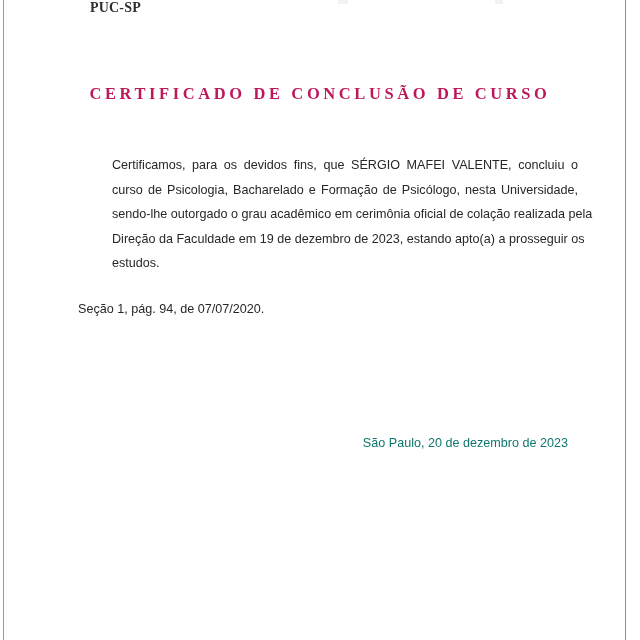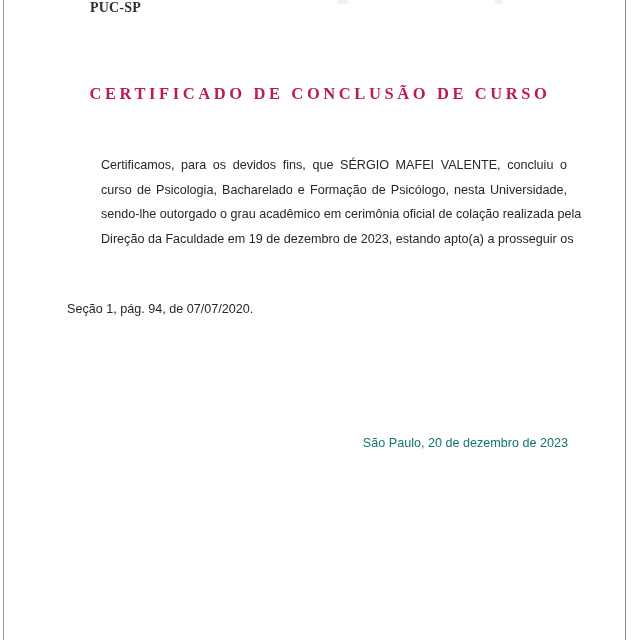--- a/index.html
+++ b/index.html
@@ -69,21 +69,21 @@
     font-family: "Liberation Serif", serif;
     font-weight: bold;
     font-size: 16.5px;
     letter-spacing: 3.6px;
     color: #be185d;
     white-space: nowrap;
   }
 
   .body-block {
     position: absolute;
-    left: 67px;
+    left: 78px;
     width: 500px;
     text-align: justify;
     text-justify: inter-word;
     font-size: 12.6px;
     line-height: 24.6px;
     color: #27272a;
   }
 
   #para-main {
     top: 153px;
@@ -132,20 +132,21 @@
 
   <div id="header-logo">PUC-SP</div>
 
   <div id="doc-title">CERTIFICADO DE CONCLUSÃO DE CURSO</div>
 
   <div id="para-main" class="body-block">
     <div class="just-line" style="text-indent:34px;">Certificamos, para os devidos fins, que SÉRGIO MAFEI VALENTE,  concluiu o</div>
     <div class="just-line">curso de Psicologia, Bacharelado e Formação de Psicólogo,   nesta Universidade,</div>
     <div class="just-line">sendo-lhe outorgado  o grau acadêmico em cerimônia oficial de colação realizada pela</div>
     <div class="just-line">Direção da Faculdade  em 19 de dezembro de 2023, estando apto(a) a prosseguir os</div>
+    <div class="last-line tail">estudos.</div>
   </div>
 
   <div id="para-renewal" class="body-block">
     <div class="last-line">Seção 1, pág. 94, de 07/07/2020.</div>
   </div>
 
   <div id="closing-date">São Paulo, 20 de dezembro de 2023</div>
 
 </div>
 

